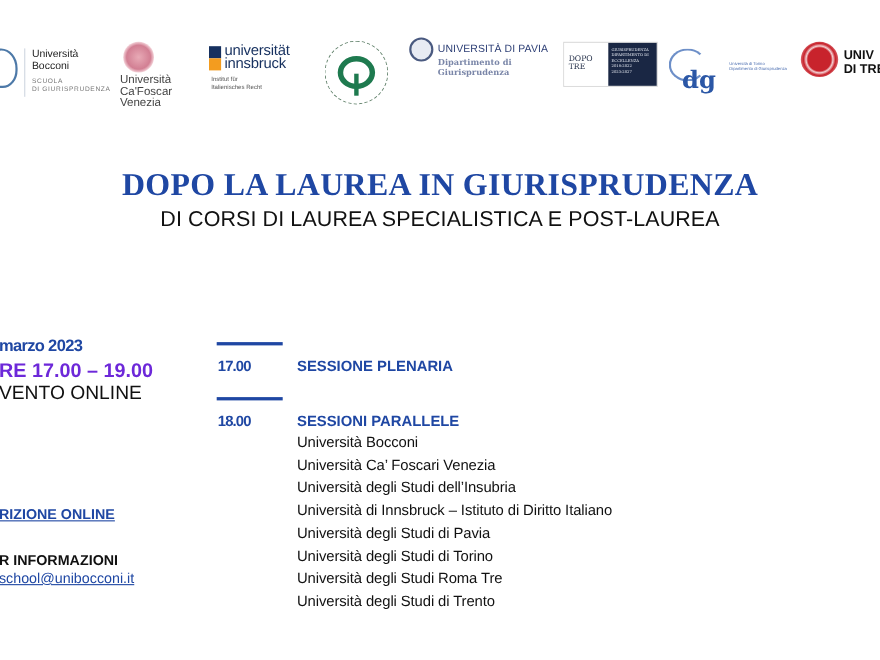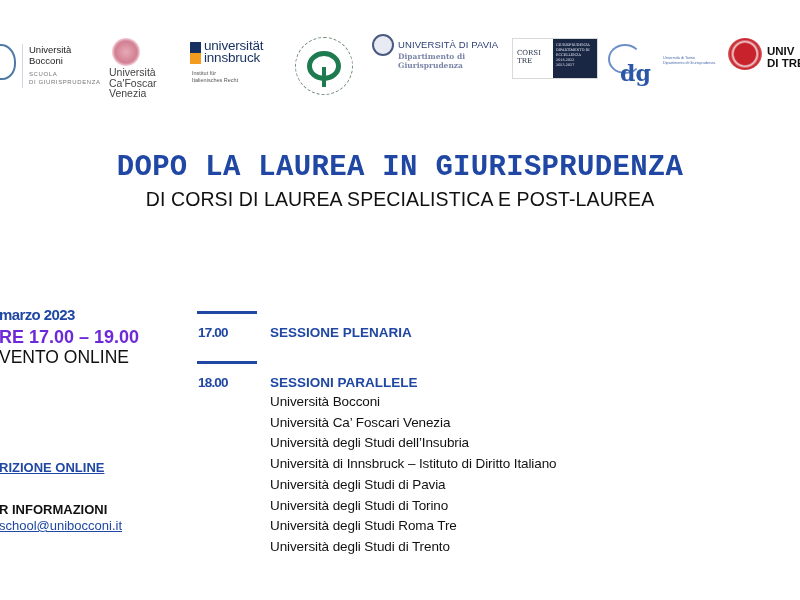--- a/index.html
+++ b/index.html
@@ -44,21 +44,21 @@
     .torino .circle { position: absolute; left: 0; top: 4px; width: 34px; height: 30px; border-radius: 50%; border: 2px solid #6d8fc8; border-right-color: transparent; }
     .torino .dg { position: absolute; left: 12px; top: 20px; font-family: "DejaVu Serif", serif; font-size: 22px; line-height: 26px; color: #2b57a6; font-weight: bold; }
     .torino .sub { position: absolute; left: 55px; top: 16px; font-size: 3.8px; line-height: 5px; color: #4a6db0; }
 
     .trento { left: 726px; top: 38px; width: 80px; height: 40px; }
     .trento .seal { position: absolute; left: 2px; top: 0; width: 34px; height: 32px; border-radius: 50%; background: radial-gradient(circle, #c8232c 45%, #f3d0d2 52%, #c8232c 62%, #fff 100%); }
     .trento .name { position: absolute; left: 41px; top: 7px; font-size: 11.5px; line-height: 12px; font-weight: bold; color: #111; white-space: pre; }
 
     
     .title-block { position: absolute; left: 0; top: 150px; width: 800px; text-align: center; }
-    .main-title { font-family: Liberation Mono, monospace; font-size: 29px; font-weight: bold; color: #1f47a3; letter-spacing: 0.3px; line-height: 36px; }
+    .main-title { font-family: Liberation Serif, serif; font-size: 29px; font-weight: bold; color: #1f47a3; letter-spacing: 0.3px; line-height: 36px; }
     .sub1, .sub2 { font-size: 19.5px; color: #111; line-height: 27px; letter-spacing: 0.1px; }
 
     
     .date { position: absolute; left: -1px; top: 306px; font-size: 15px; font-weight: bold; color: #1f47a3; letter-spacing: -0.6px; }
     .time { position: absolute; left: -1px; top: 327px; font-size: 18px; font-weight: bold; color: #6d28d9; }
     .online { position: absolute; left: -1px; top: 347px; font-size: 17.5px; color: #111; }
     .register-link { position: absolute; left: -1px; top: 460px; font-size: 13px; font-weight: bold; color: #1f47a3; text-decoration: underline; }
     .info-label { position: absolute; left: -1px; top: 502px; font-size: 13px; font-weight: bold; color: #111; }
     .info-email { position: absolute; left: -1px; top: 518px; font-size: 13px; color: #1f47a3; text-decoration: underline; }
 
@@ -118,21 +118,21 @@
   <div class="name">UNIVERSITÀ DI PAVIA</div>
   <div class="sub">
     <div>Dipartimento di</div>
     <div>Giurisprudenza</div>
   </div>
 </div>
 
 <div class="logo romatre">
   <div class="left">
     <div class="t">
-      <div>CORSI</div>
+      <div>DOPO</div>
       <div>TRE</div>
     </div>
   </div>
   <div class="right">
     <div class="t">
       <div>GIURISPRUDENZA</div>
       <div>DIPARTIMENTO DI ECCELLENZA</div>
       <div>2018-2022</div>
       <div>2023-2027</div>
     </div>

